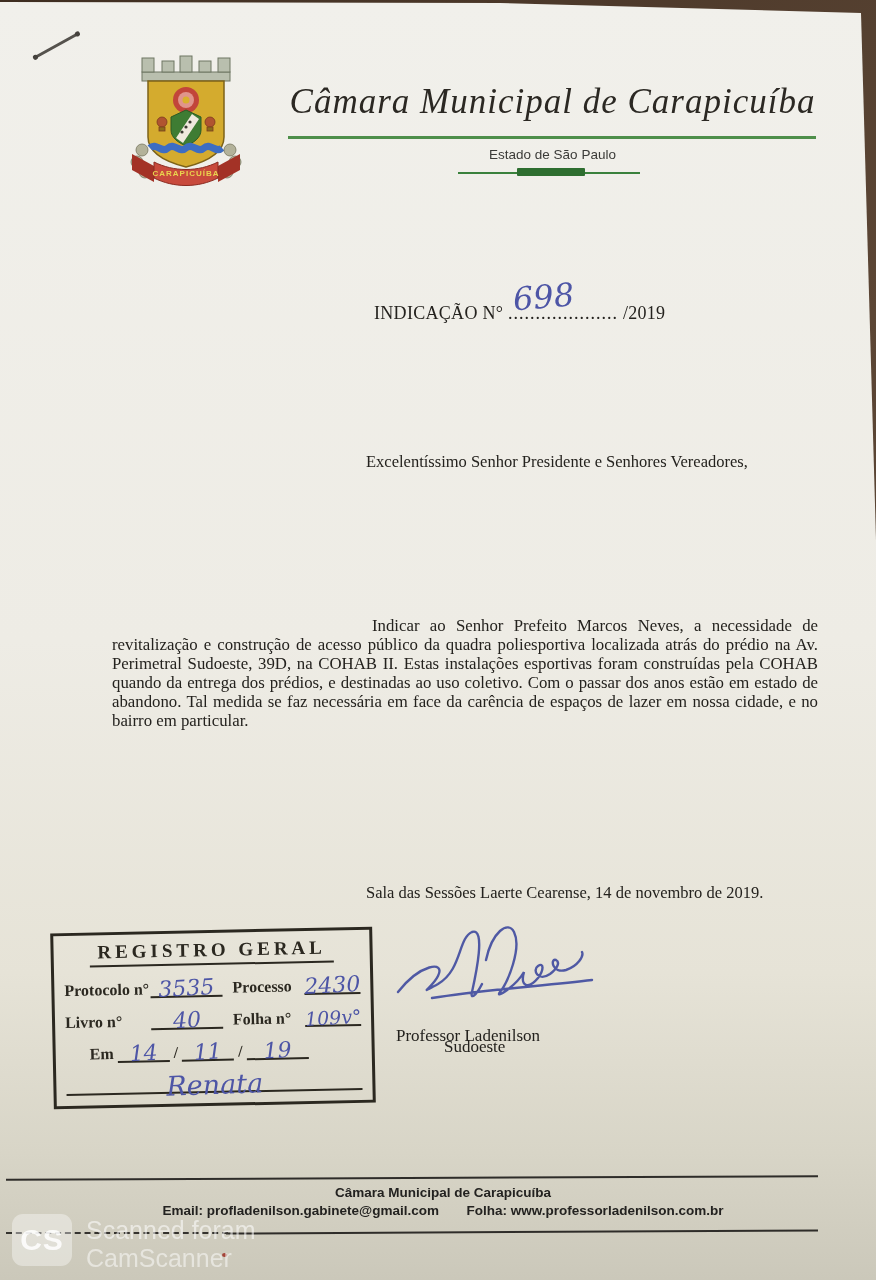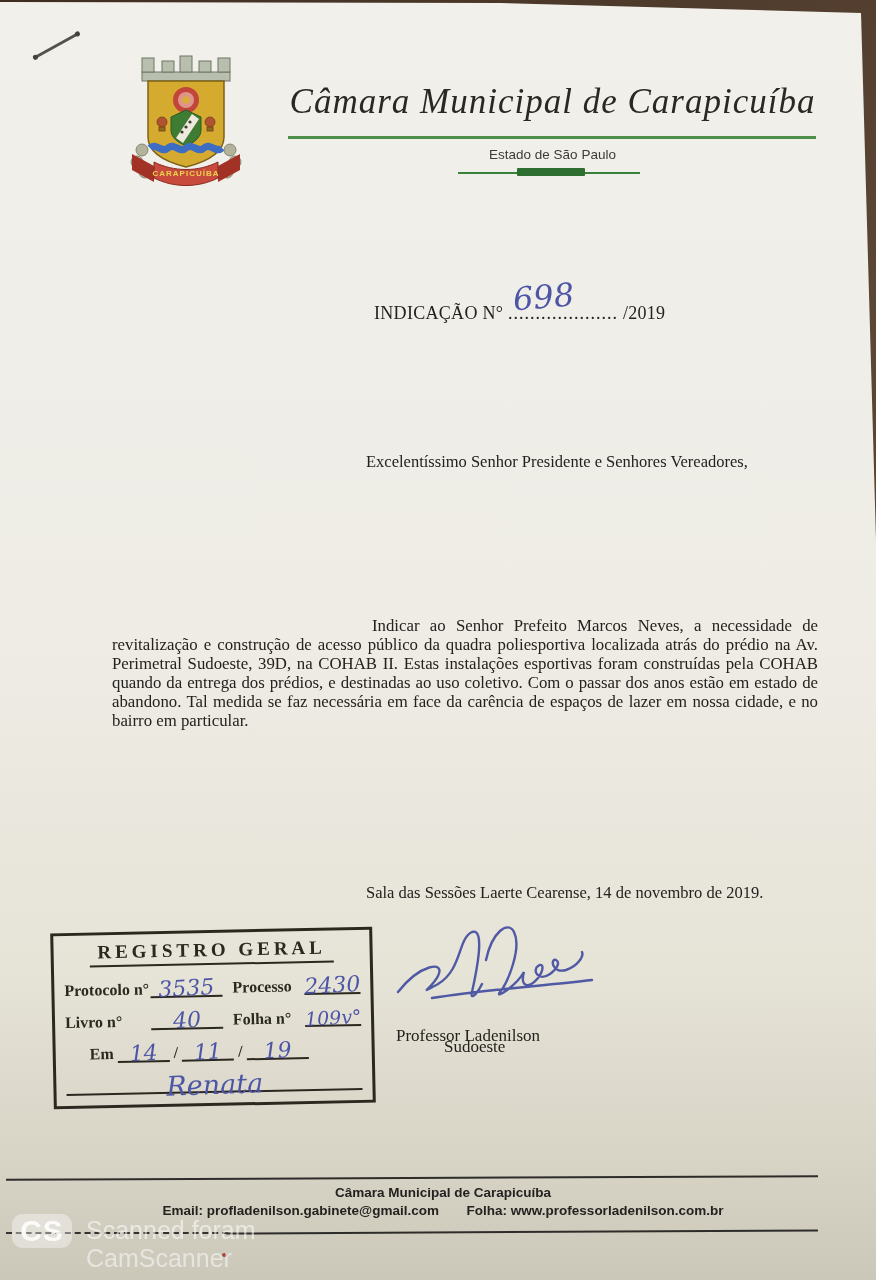--- a/index.html
+++ b/index.html
@@ -65,21 +65,21 @@
   
   .footer-rule-top{left:6px;top:1177px;width:812px;height:2px;background:#2e2c29;transform:rotate(-.25deg);}
   .footer{left:20px;top:1184px;width:846px;text-align:center;font-family:"Liberation Sans",sans-serif;
           font-size:13.5px;font-weight:bold;color:#232220;line-height:18px;}
   .footer .gap{display:inline-block;width:20px;}
   .footer-rule-bottom{left:226px;top:1231px;width:592px;height:2px;background:#2e2c29;transform:rotate(-.3deg);}
   .footer-rule-dashed{left:6px;top:1232px;width:222px;border-top:2.5px dashed #35332f;}
   .speck{left:222px;top:1253px;width:5px;height:4px;border-radius:50%;background:#9c2d22;opacity:.85;}
 
   
-  .cs-badge{left:12px;top:1214px;width:60px;height:34px;border-radius:11px;
+  .cs-badge{left:12px;top:1214px;width:60px;height:52px;border-radius:11px;
             background:rgba(255,255,255,.38);display:flex;align-items:center;justify-content:center;
             font-family:"Liberation Sans",sans-serif;font-weight:bold;font-size:30px;
             color:rgba(255,255,255,.85);letter-spacing:1px;}
   .wm1{left:86px;top:1216px;font-family:"Liberation Sans",sans-serif;font-size:25px;color:rgba(255,255,255,.55);}
   .wm2{left:86px;top:1244px;font-family:"Liberation Sans",sans-serif;font-size:25px;color:rgba(255,255,255,.5);text-align:center;}
 </style>
 </head>
 <body>
 
 <div id="scan">

